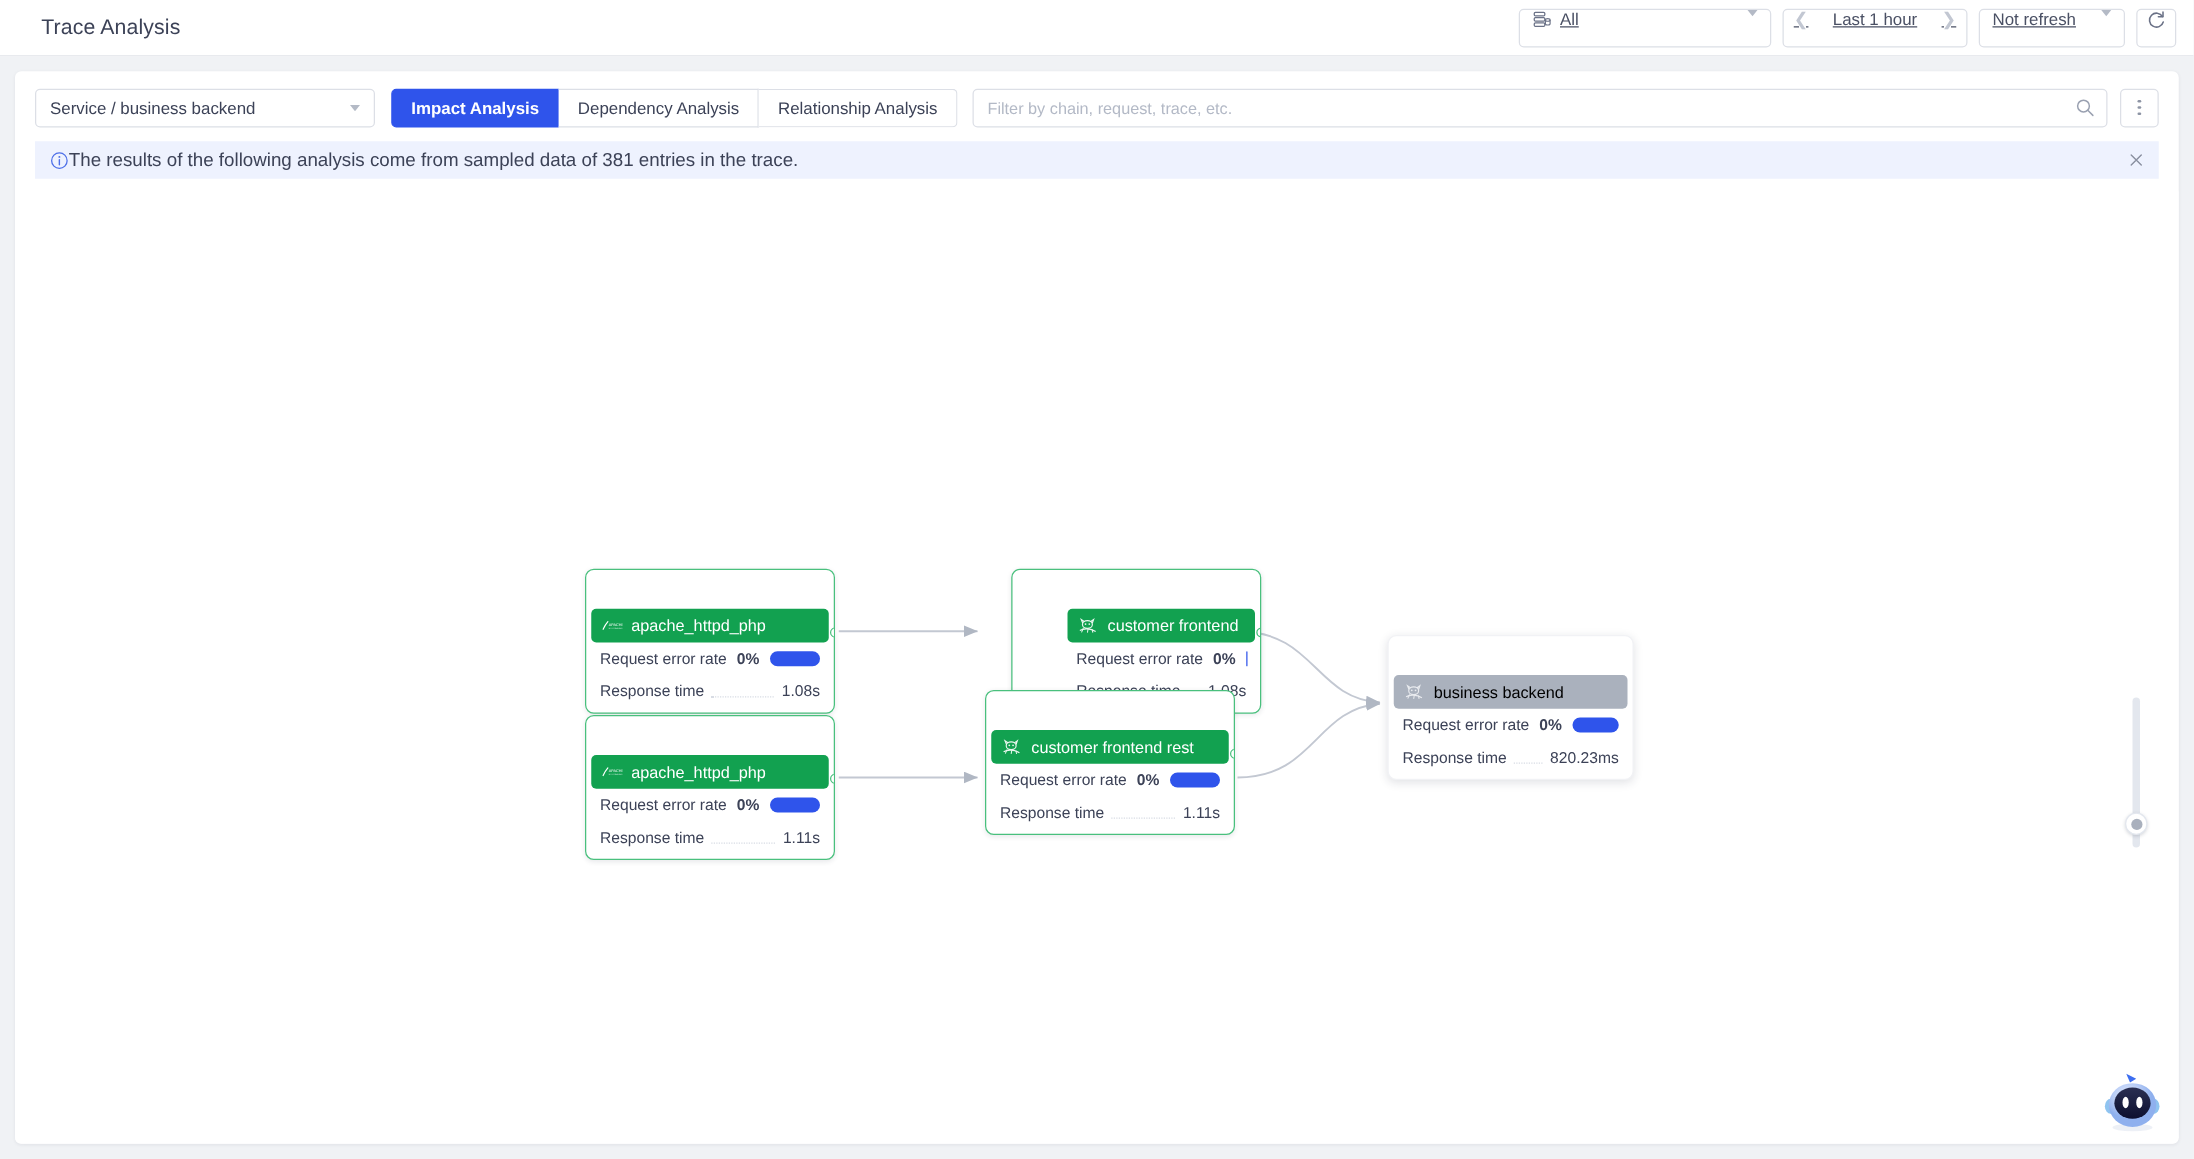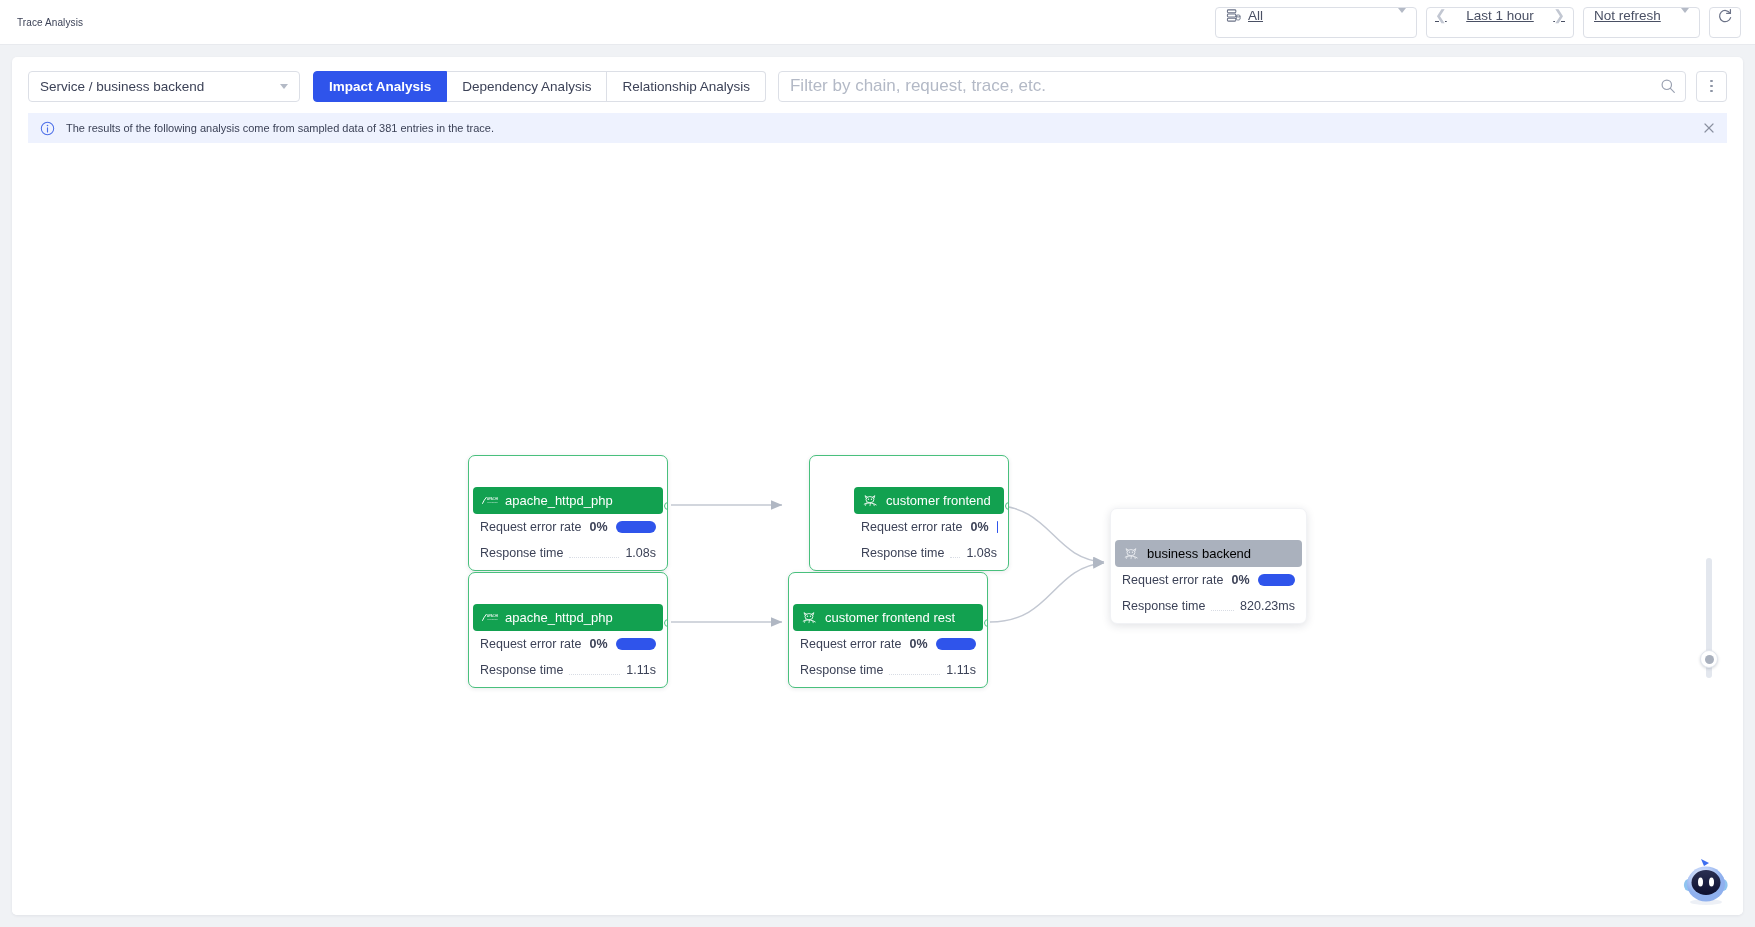--- a/index.html
+++ b/index.html
@@ -11,21 +11,21 @@
   }
   .app { position: relative; width: 1755px; height: 927px; background: #f0f2f5; }
 
   
   .topbar {
     position: absolute; left: 0; top: 0; width: 1755px; height: 45px;
     background: #ffffff; border-bottom: 1px solid #e8eaee;
     display: flex; align-items: center;
   }
   .topbar-title {
-    margin-left: 17px; font-size: 10px; color: #3c4257; letter-spacing: .1px;
+    margin-left: 33px; font-size: 17px; color: #3c4257; letter-spacing: .1px;
   }
   .topbar-right {
     position: absolute; right: 14px; top: 7px;
     display: flex; align-items: center; gap: 9px;
   }
   .ctl {
     height: 31px; border: 1px solid #dcdfe6; border-radius: 4px;
     background: #fff; display: flex; align-items: flex-start;
     font-size: 13.5px; color: #4a5064; text-decoration: underline;
   }
@@ -69,21 +69,21 @@
   .tab:first-child { border-left-width: 1px; border-radius: 4px 0 0 4px; }
   .tab:last-child { border-radius: 0 4px 4px 0; }
   .tab.active {
     background: #2f54eb; border-color: #2f54eb; color: #fff; font-weight: bold;
   }
   .search-wrap {
     position: relative; flex: 1; margin-left: 12px; height: 31px;
   }
   .search-input {
     width: 100%; height: 31px; border: 1px solid #dcdfe6; border-radius: 4px;
-    padding: 0 34px 0 11px; font-size: 17px; color: #3c4257;
+    padding: 0 34px 0 11px; font-size: 13px; color: #3c4257;
     font-family: "Liberation Sans", sans-serif; background: #fff; outline: none;
   }
   .search-input::placeholder { color: #b3b9c6; }
   .search-ico {
     position: absolute; right: 10px; top: 7px; width: 16px; height: 16px;
     color: #9aa1b1;
   }
   .kebab {
     width: 31px; height: 31px; margin-left: 10px; border: 1px solid #dcdfe6;
     border-radius: 4px; background: #fff;
@@ -91,21 +91,21 @@
     justify-content: center; gap: 2.5px;
   }
   .kebab i { width: 2.5px; height: 2.5px; border-radius: 50%; background: #8d94a4; display: block; }
 
   
   .banner {
     position: absolute; left: 16px; top: 56px; width: 1699px; height: 30px;
     background: #eef2fe; display: flex; align-items: center; padding: 0 12px;
   }
   .banner-ico { width: 15px; height: 15px; flex: 0 0 15px; color: #4d6fe8; }
-  .banner-text { margin-left: 11px; font-size: 11px; color: #3c4257; }
+  .banner-text { margin-left: 0; font-size: 15px; color: #3c4257; }
   .banner-x {
     position: absolute; right: 11px; top: 8px; width: 14px; height: 14px;
     color: #8a90a0;
   }
 
   
   .canvas {
     position: absolute; left: 0; top: 96px; width: 1731px; height: 762px;
     background: #fff; overflow: hidden;
   }
@@ -340,21 +340,21 @@
           <span class="bar"></span>
         </div>
         <div class="node-row">
           <span class="k">Response time</span>
           <span class="leader"></span>
           <span class="v">1.08s</span>
         </div>
         <span class="port" style="right:-5px; top:46px;"></span>
       </div>
 
-      <div class="node" style="left:776px; top:419px;">
+      <div class="node" style="left:776px; top:399px;">
         <div class="node-head">
           <span class="node-ico">
             <svg viewBox="0 0 18 15" width="17" height="15">
               <path d="M4.5 5.5 L3.2 2.4 L6 4.2 M11 4.2 L13.6 2.4 L12.5 5.5" fill="none" stroke="#eaf7ef" stroke-width="1"></path>
               <ellipse cx="8.4" cy="6.6" rx="4.2" ry="3.3" fill="none" stroke="#eaf7ef" stroke-width="1"></ellipse>
               <circle cx="6.8" cy="6.2" r=".75" fill="#eaf7ef"></circle>
               <circle cx="10" cy="6.2" r=".75" fill="#eaf7ef"></circle>
               <path d="M2 11.6 C5 9.6 11 9.6 15.4 12.4" fill="none" stroke="#eaf7ef" stroke-width="1"></path>
               <path d="M5 9.6 L3.4 13.2 M9 10 L8.4 13.4 M12.4 10.6 L13 13.4" fill="none" stroke="#eaf7ef" stroke-width=".85"></path>
             </svg>

